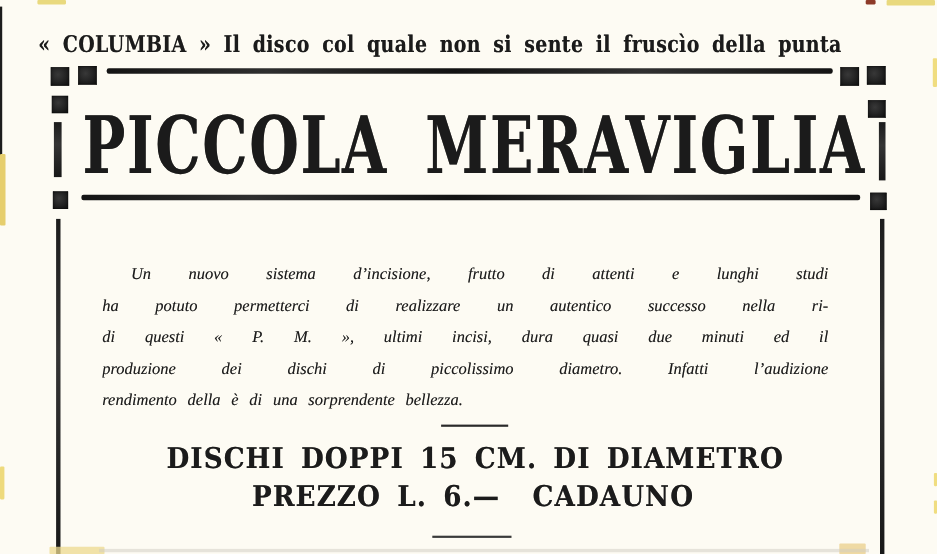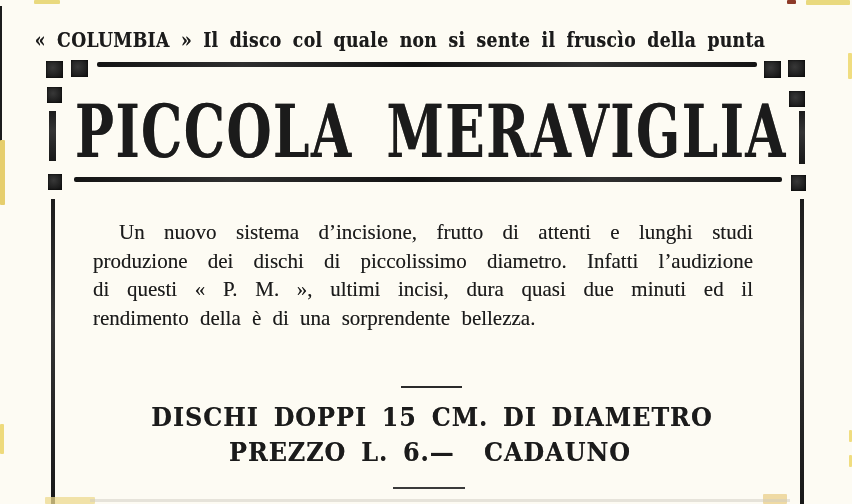--- a/index.html
+++ b/index.html
@@ -17,23 +17,23 @@
     transform:translateX(-50%) scaleX(.82);
     text-shadow:0 0 .5px rgba(20,20,20,.55);
   }
   .main-title{
     top:89px;left:431px;white-space:nowrap;font-weight:bold;font-size:72px;
     letter-spacing:2px;word-spacing:20px;
     transform:translateX(-50%) scaleX(.72);
     text-shadow:0 0 .6px rgba(10,10,10,.6);
   }
   .body-copy{
-    top:218px;left:93px;width:660px;
+    top:236px;left:93px;width:660px;
     font-family:"Liberation Serif", serif;
-    font-size:21px;line-height:28.6px;
+    font-style:italic;font-size:15px;line-height:28.6px;
     word-spacing:2px;
     text-shadow:0 0 .4px rgba(20,20,20,.45);
   }
   .body-copy .jline{text-align:justify;text-align-last:justify;overflow:hidden;white-space:normal;}
   .body-copy .line-first{padding-left:26px;}
   .body-copy .line-last{text-align:left;text-align-last:left;word-spacing:6px;}
   .product-line{
     top:402px;left:432px;white-space:pre;font-weight:bold;font-size:26px;
     letter-spacing:1px;word-spacing:6px;
     transform:translateX(-50%) scaleX(.92);
@@ -99,22 +99,23 @@
 
 <div class="abs orn-sq sq-r1"></div>
 <div class="abs orn-sq sq-r2"></div>
 <div class="abs orn-sq sq-r3"></div>
 <div class="abs orn-bar bar-r1"></div>
 <div class="abs orn-sq sq-r4"></div>
 <div class="abs orn-bar bar-r2"></div>
 
 <div class="abs body-copy">
   <div class="jline line-first">Un nuovo sistema d’incisione, frutto di attenti e lunghi studi</div>
+  <div class="jline">ha potuto permetterci di realizzare un autentico successo nella ri-</div>
+  <div class="jline">di questi « P. M. », ultimi incisi, dura quasi due minuti ed il</div>
   <div class="jline">produzione dei dischi di piccolissimo diametro. Infatti l’audizione</div>
-  <div class="jline">di questi « P. M. », ultimi incisi, dura quasi due minuti ed il</div>
   <div class="line-last">rendimento della è di una sorprendente bellezza.</div>
 </div>
 
 <div class="abs divider-small"></div>
 
 <div class="abs product-line">DISCHI DOPPI 15 CM. DI DIAMETRO</div>
 <div class="abs price-line">PREZZO L. 6.—  CADAUNO</div>
 
 <div class="abs bottom-dash"></div>
 

